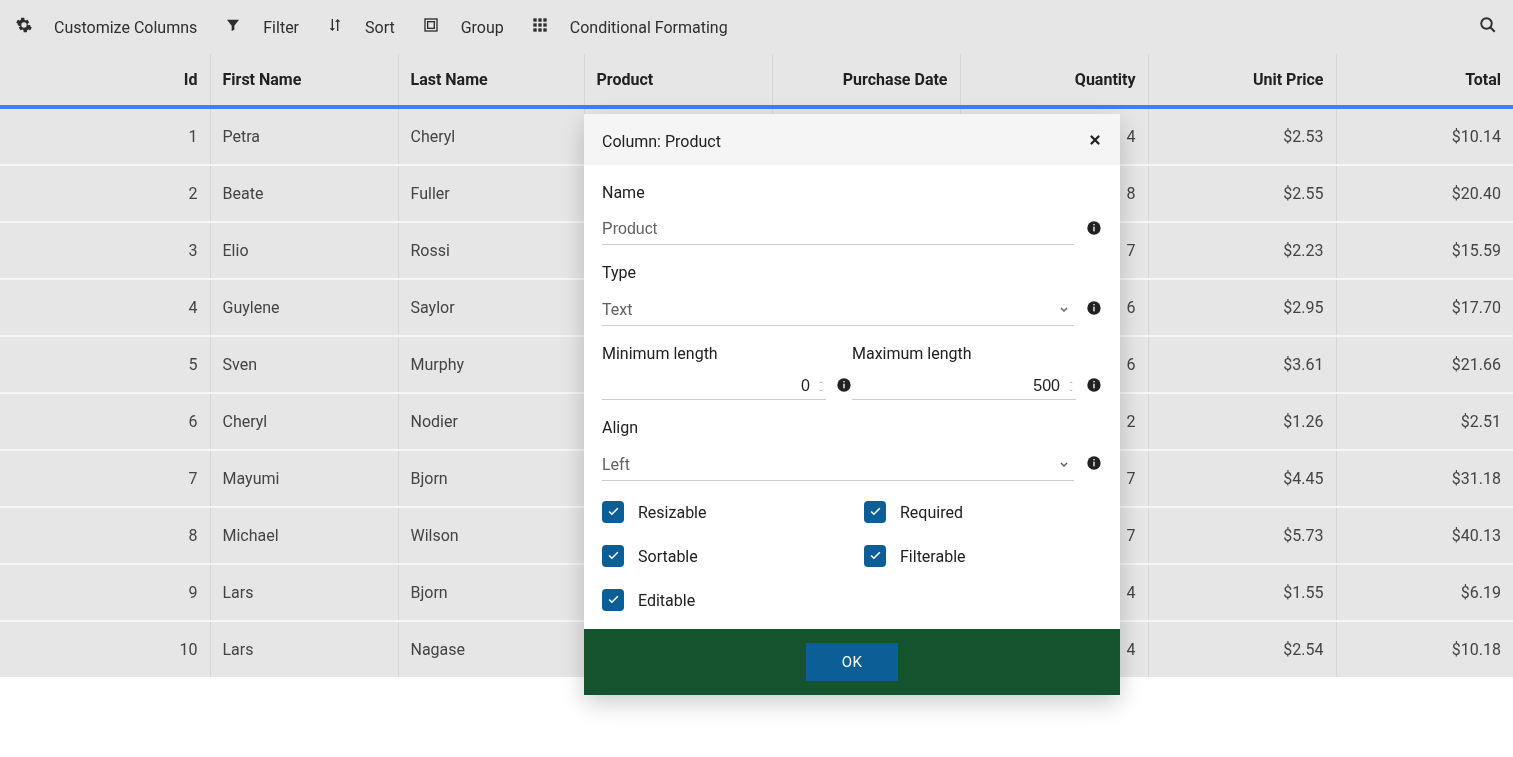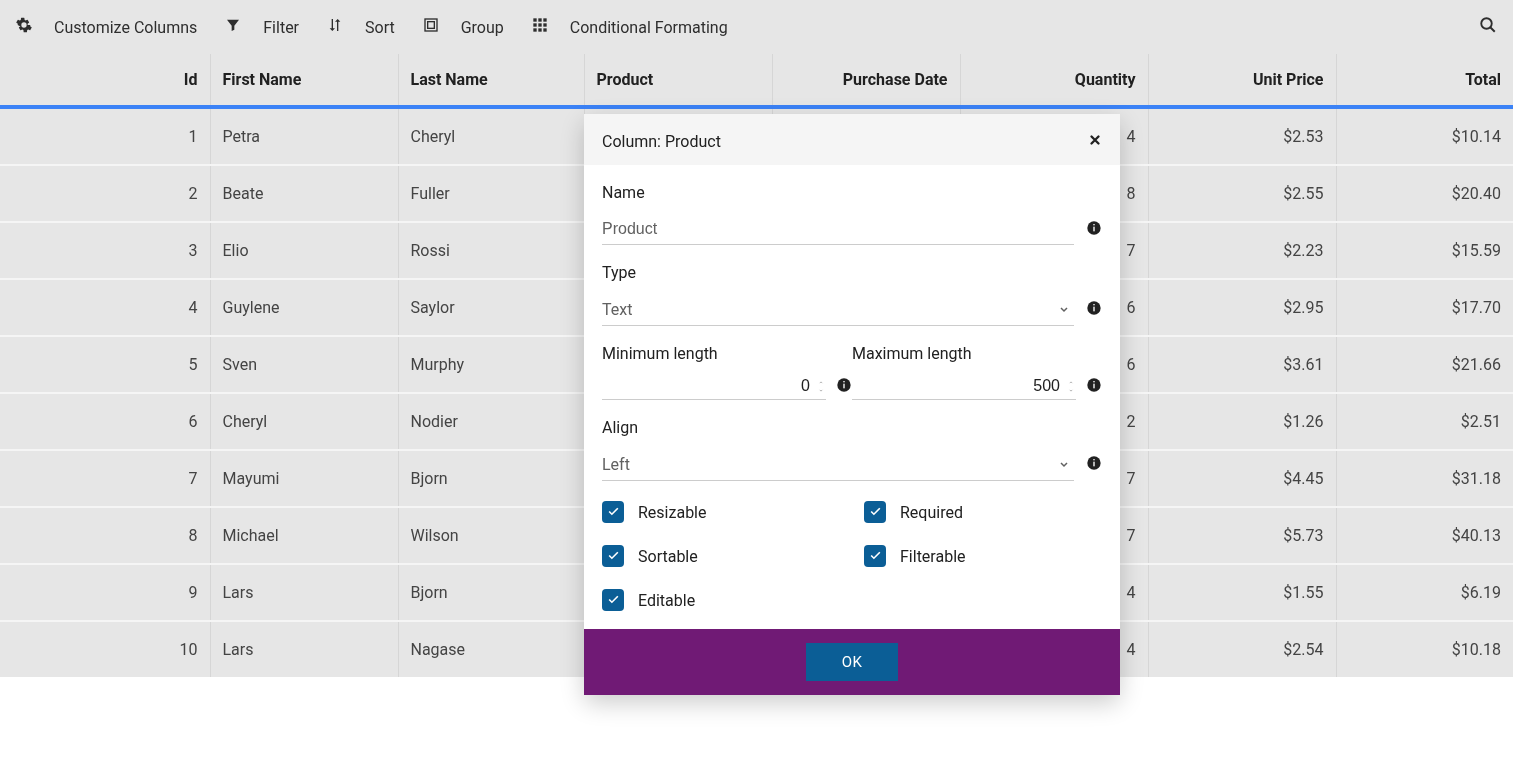--- a/index.html
+++ b/index.html
@@ -183,21 +183,21 @@
       display: flex;
       align-items: center;
       justify-content: center;
       color: #fff;
       cursor: pointer;
     }
     .checkbox svg { width: 13px; height: 13px; }
     .checkbox-item .cb-label { color: #212121; font-size: 16px; }
 
     .popup-footer {
-      background: #701a75;
+      background: #14532d;
       padding: 14px 18px;
       display: flex;
       justify-content: center;
       gap: 20px;
     }
     .btn {
       padding: 10px 36px;
       font-size: 15px;
       letter-spacing: 0.5px;
       border: none;

